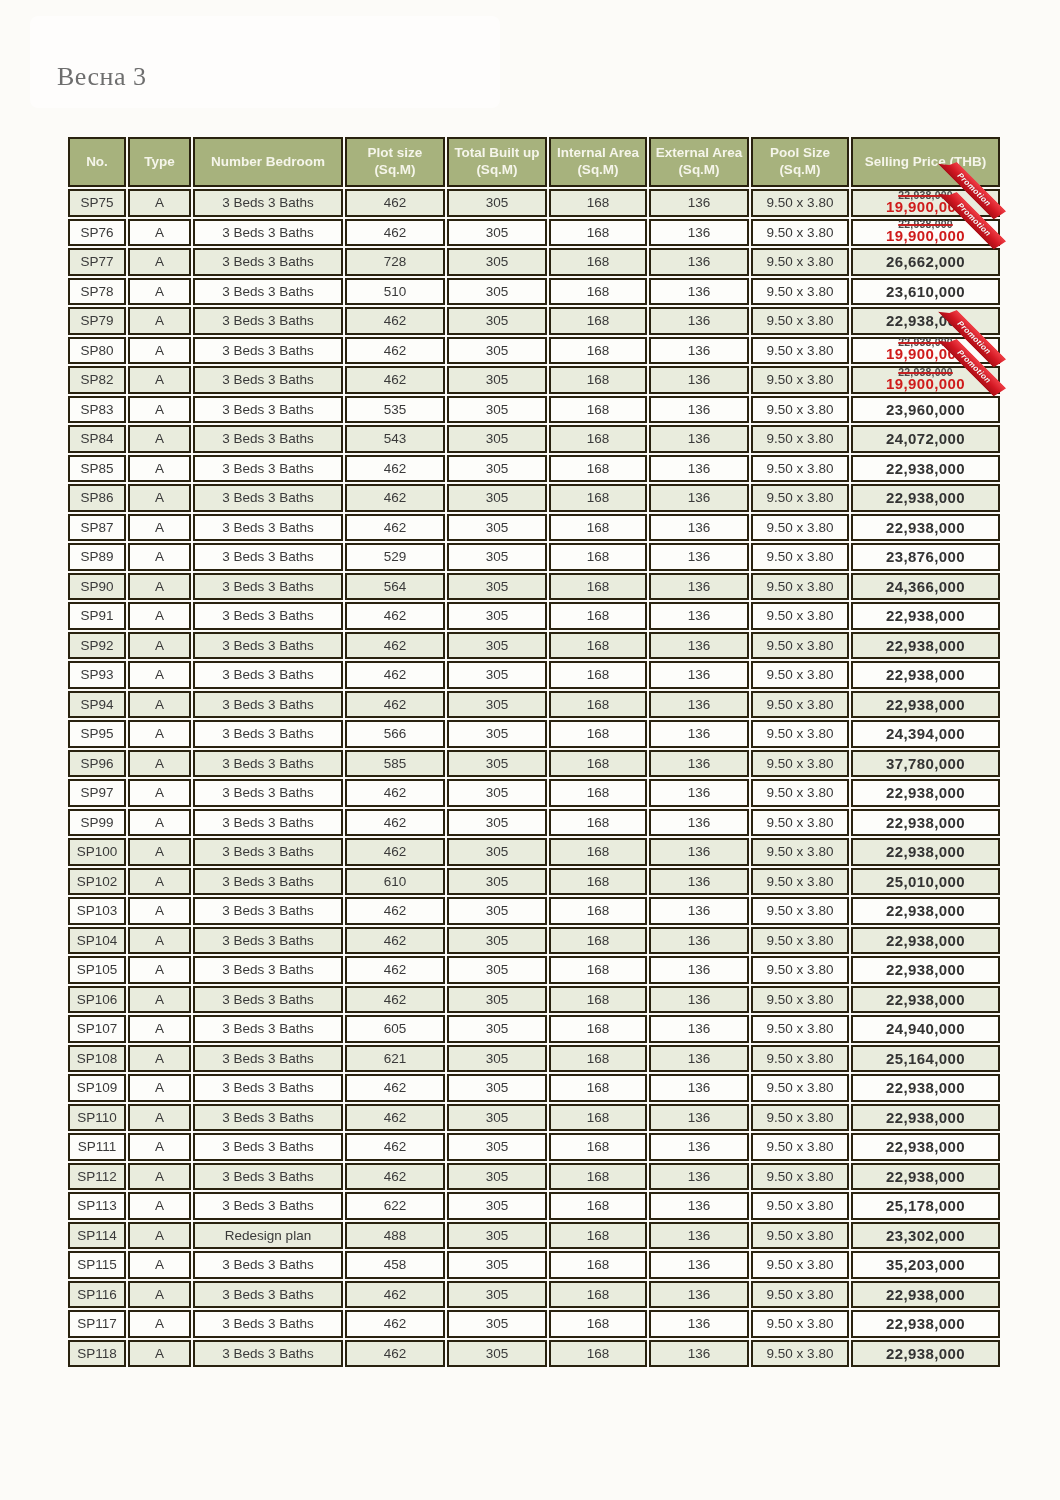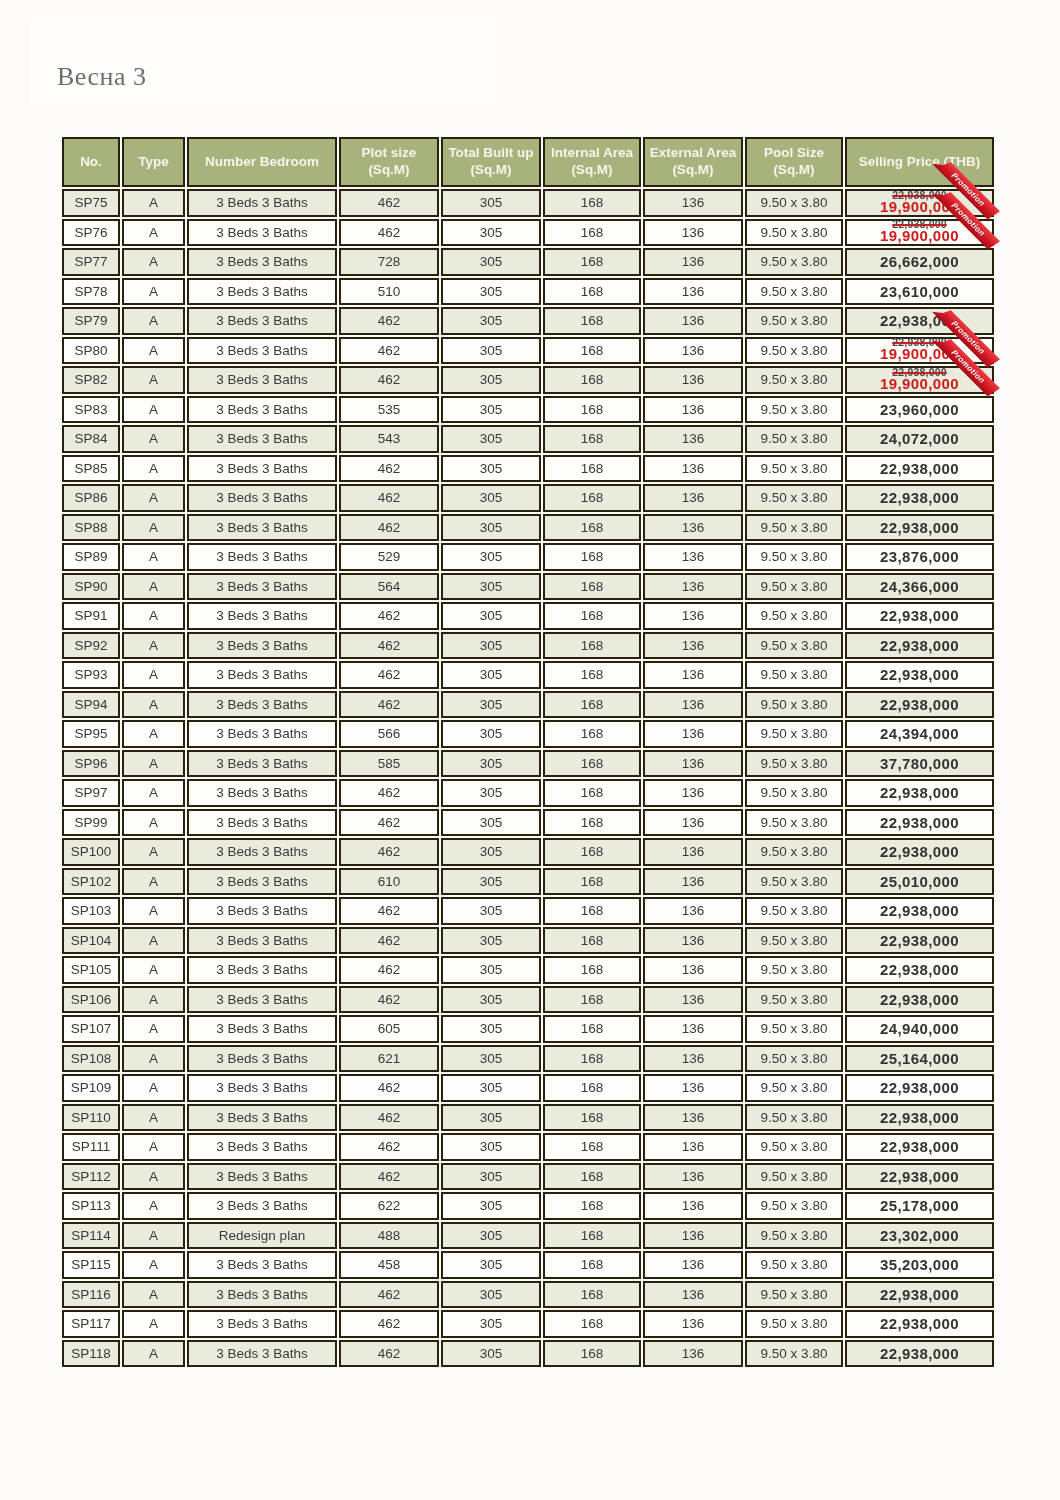--- a/index.html
+++ b/index.html
@@ -14,21 +14,21 @@
     position:absolute;left:30px;top:16px;width:470px;height:92px;
     background:#ffffff;opacity:.55;border-radius:8px;
   }
   .page-title{
     position:absolute;left:57px;top:62px;
     font-family:"Liberation Serif", serif;
     font-size:26px;color:#6e6e6e;font-weight:400;
     letter-spacing:.5px;
   }
   table.price-table{
-    position:absolute;left:60px;top:135px;
+    position:absolute;left:66px;top:135px;
     width:936px;
     border-collapse:separate;border-spacing:2px;
     table-layout:fixed;
   }
   th,td{box-sizing:border-box;overflow:visible;}
   th{
     background:#a7b27d;
     border:2px solid #29220f;
     color:#f5f5ea;
     font-size:13.5px;font-weight:bold;
@@ -280,22 +280,22 @@
     <td>168</td>
     <td>136</td>
     <td>9.50 x 3.80</td>
     <td class="c-price">
       
       
       <span class="price-normal">22,938,000</span>
       
     </td>
   </tr>
-      <tr class="striped">
-    <td>SP88</td>
+      <tr>
+    <td>SP87</td>
     <td>A</td>
     <td>3 Beds 3 Baths</td>
     <td>462</td>
     <td>305</td>
     <td>168</td>
     <td>136</td>
     <td>9.50 x 3.80</td>
     <td class="c-price">
       
       

